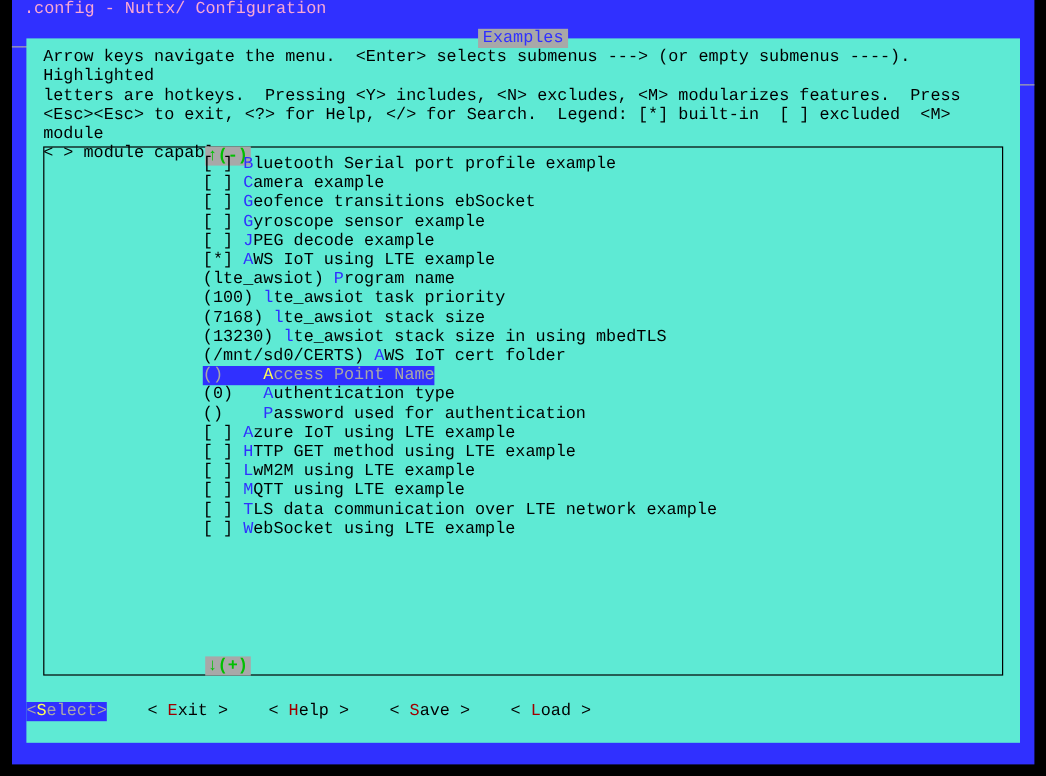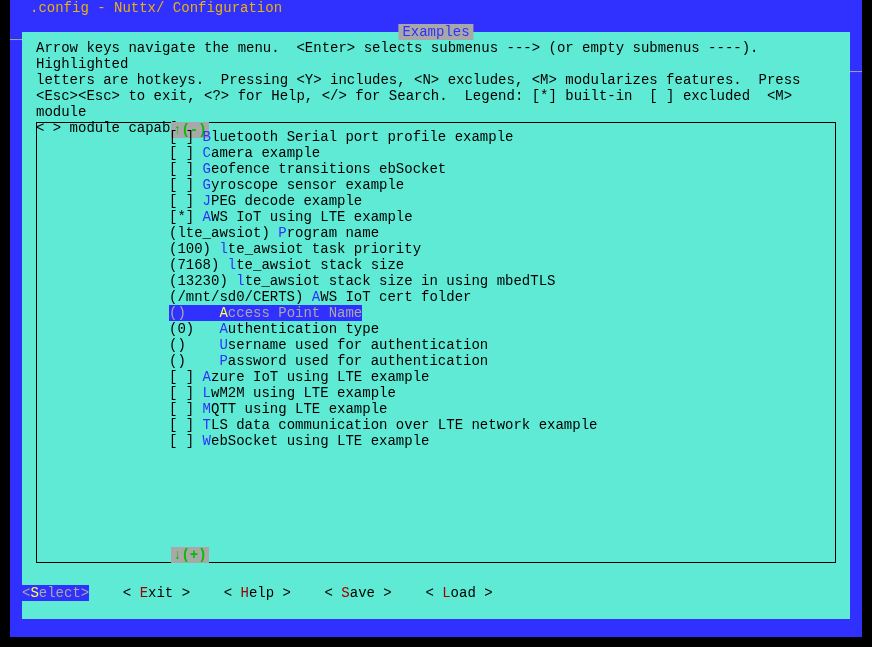--- a/index.html
+++ b/index.html
@@ -10,22 +10,22 @@
     font-size:14px;
     line-height:16px;
     overflow:hidden;
   }
   .screen{
     position:absolute;
     left:10px;top:0;right:10px;bottom:10px;
     background:#3030ff;
   }
   .title-line{
-    color:#eab308;
-    padding:0 20px;
+    color:#f9a8d4;
+    padding:0 10px;
     white-space:pre;
   }
   .bc-line{
     position:relative;
     color:#00fcfc;
     height:16px;
     white-space:pre;
   }
   .bc-line .dash{
     color:#a8a8a8;
@@ -142,23 +142,23 @@
           <div class="row"><span class="pfx">[ ] </span><span class="cell"><span class="hot">G</span><span>yroscope sensor example</span></span></div>
           <div class="row"><span class="pfx">[ ] </span><span class="cell"><span class="hot">J</span><span>PEG decode example</span></span></div>
           <div class="row"><span class="pfx">[*] </span><span class="cell"><span class="hot">A</span><span>WS IoT using LTE example</span></span></div>
           <div class="row"><span class="pfx">(lte_awsiot) </span><span class="cell"><span class="hot">P</span><span>rogram name</span></span></div>
           <div class="row"><span class="pfx">(100) </span><span class="cell"><span class="hot">l</span><span>te_awsiot task priority</span></span></div>
           <div class="row"><span class="pfx">(7168) </span><span class="cell"><span class="hot">l</span><span>te_awsiot stack size</span></span></div>
           <div class="row"><span class="pfx">(13230) </span><span class="cell"><span class="hot">l</span><span>te_awsiot stack size in using mbedTLS</span></span></div>
           <div class="row"><span class="pfx">(/mnt/sd0/CERTS) </span><span class="cell"><span class="hot">A</span><span>WS IoT cert folder</span></span></div>
           <div class="row sel"><span class="cell"><span>()    </span><span class="hot">A</span><span>ccess Point Name</span></span></div>
           <div class="row"><span class="pfx">(0)   </span><span class="cell"><span class="hot">A</span><span>uthentication type</span></span></div>
-          <div class="row"><span class="pfx">()    </span><span class="cell"><span class="hot">U</span><span>sername used for authentication</span></span></div>
           <div class="row"><span class="pfx">()    </span><span class="cell"><span class="hot">P</span><span>assword used for authentication</span></span></div>
           <div class="row"><span class="pfx">[ ] </span><span class="cell"><span class="hot">A</span><span>zure IoT using LTE example</span></span></div>
+          <div class="row"><span class="pfx">[ ] </span><span class="cell"><span class="hot">H</span><span>TTP GET method using LTE example</span></span></div>
           <div class="row"><span class="pfx">[ ] </span><span class="cell"><span class="hot">L</span><span>wM2M using LTE example</span></span></div>
           <div class="row"><span class="pfx">[ ] </span><span class="cell"><span class="hot">M</span><span>QTT using LTE example</span></span></div>
           <div class="row"><span class="pfx">[ ] </span><span class="cell"><span class="hot">T</span><span>LS data communication over LTE network example</span></span></div>
           <div class="row"><span class="pfx">[ ] </span><span class="cell"><span class="hot">W</span><span>ebSocket using LTE example</span></span></div>
         </div>
       <div class="scroll-dn">↓(+)</div>
     </div>
 
     <div class="buttons" id="buttons"><span class="btn sel"><span class="ang">&lt;</span><span class="lab"><span class="hk">S</span>elect</span><span class="ang">&gt;</span></span><span>    </span><span class="btn"><span class="ang">&lt;</span><span class="lab"> <span class="hk">E</span>xit </span><span class="ang">&gt;</span></span><span>    </span><span class="btn"><span class="ang">&lt;</span><span class="lab"> <span class="hk">H</span>elp </span><span class="ang">&gt;</span></span><span>    </span><span class="btn"><span class="ang">&lt;</span><span class="lab"> <span class="hk">S</span>ave </span><span class="ang">&gt;</span></span><span>    </span><span class="btn"><span class="ang">&lt;</span><span class="lab"> <span class="hk">L</span>oad </span><span class="ang">&gt;</span></span></div>
   </div>

